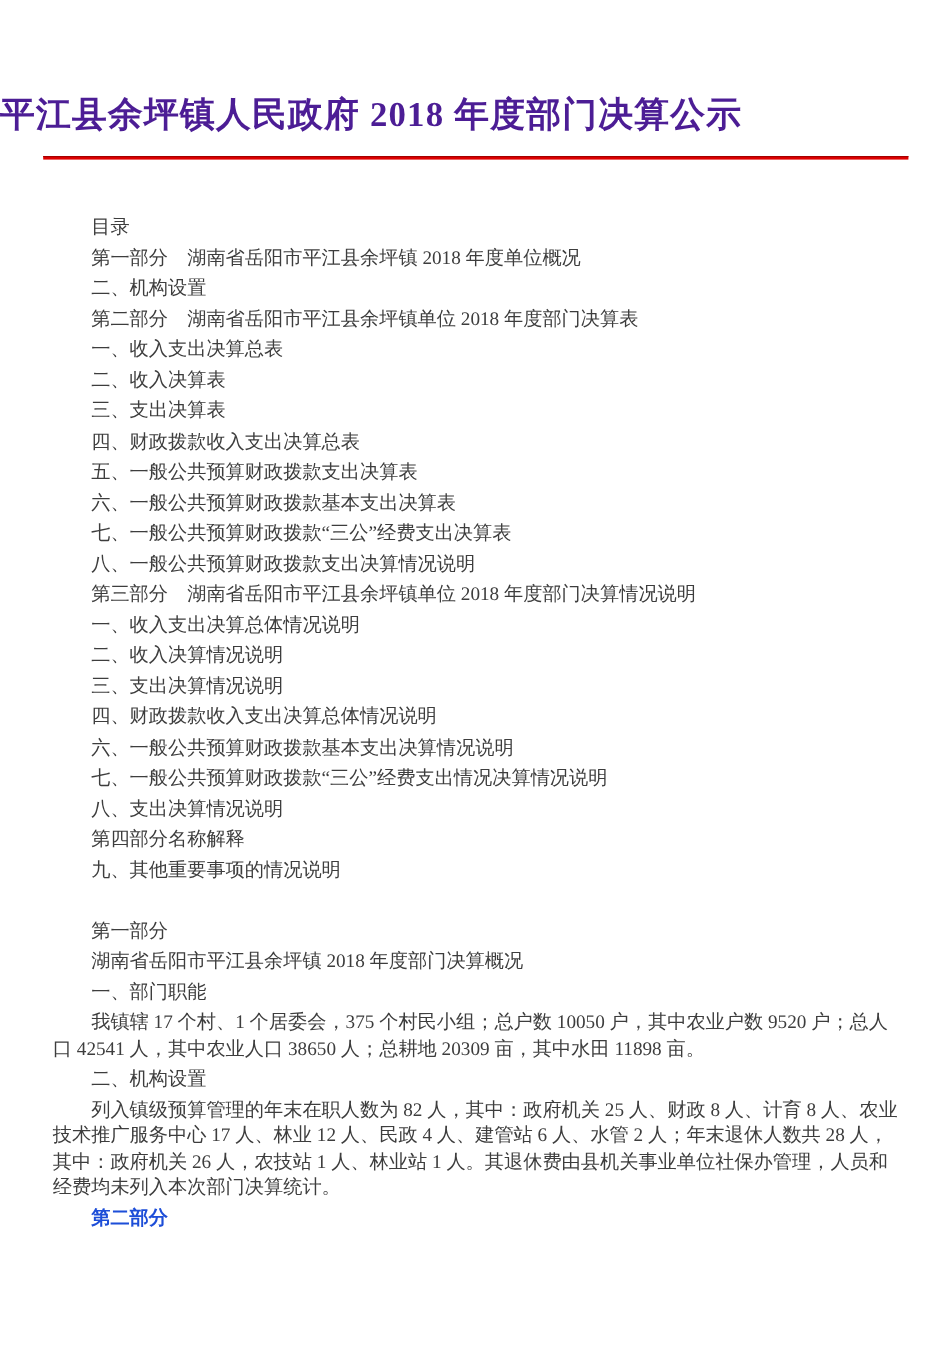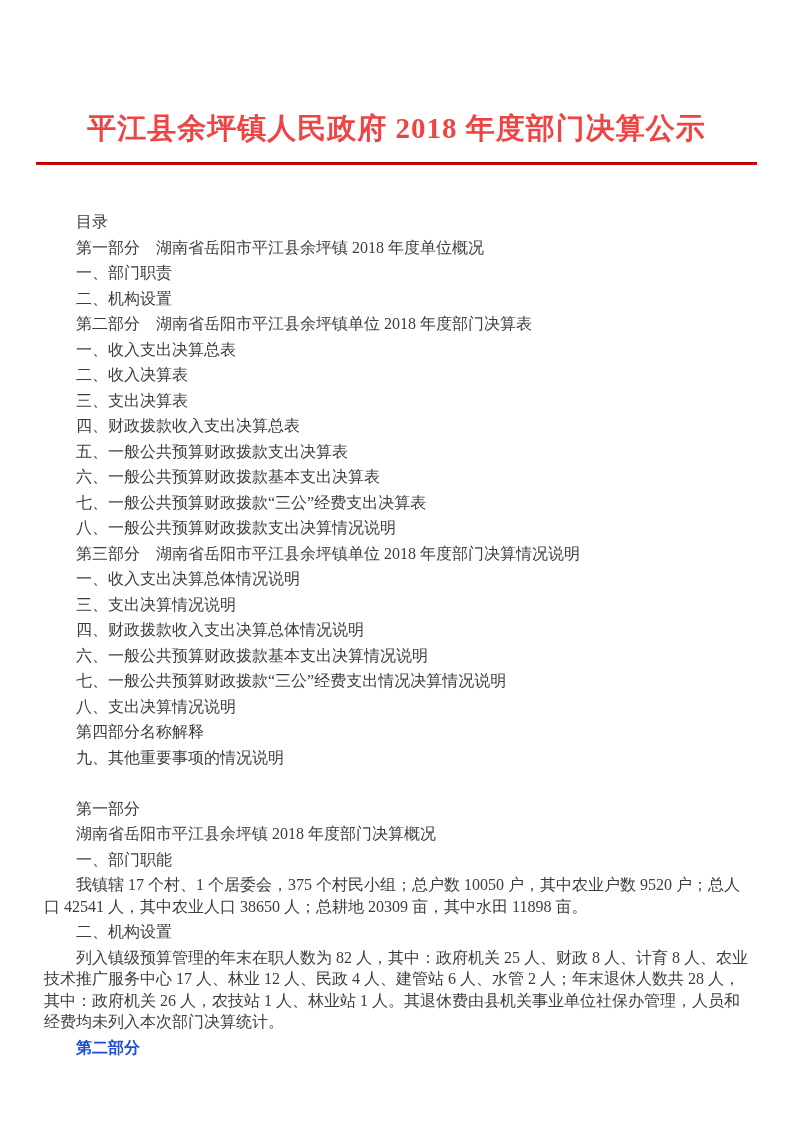--- a/index.html
+++ b/index.html
@@ -7,26 +7,26 @@
     position: relative;
     width: 793px;
     height: 1122px;
     background: #ffffff;
     box-sizing: border-box;
     overflow: hidden;
     font-family: "Liberation Serif", "DejaVu Serif", serif;
   }
   .doc-title {
     margin: 0;
-    padding-top: 108px;
-    text-align: center;
+    padding-top: 76px;
+    text-align: left;
     font-size: 29px;
     line-height: 40px;
     font-weight: bold;
-    color: #ef4444;
+    color: #4c1d95;
     letter-spacing: 1px;
   }
   .title-rule {
     margin: 14px 36px 0 36px;
     height: 3px;
     background: #e00000;
     border-top: 1px solid #a50000;
     box-sizing: border-box;
   }
   .content {
@@ -49,33 +49,33 @@
 <div class="page">
 
   <h1 class="doc-title">平江县余坪镇人民政府 2018 年度部门决算公示</h1>
 
   <div class="title-rule"></div>
 
   <div class="content">
 
     <p class="line">目录</p>
     <p class="line">第一部分　湖南省岳阳市平江县余坪镇 2018 年度单位概况</p>
-    <p class="line">一、部门职责</p>
     <p class="line">二、机构设置</p>
     <p class="line">第二部分　湖南省岳阳市平江县余坪镇单位 2018 年度部门决算表</p>
     <p class="line">一、收入支出决算总表</p>
     <p class="line">二、收入决算表</p>
     <p class="line">三、支出决算表</p>
     <p class="line">四、财政拨款收入支出决算总表</p>
     <p class="line">五、一般公共预算财政拨款支出决算表</p>
     <p class="line">六、一般公共预算财政拨款基本支出决算表</p>
     <p class="line">七、一般公共预算财政拨款“三公”经费支出决算表</p>
     <p class="line">八、一般公共预算财政拨款支出决算情况说明</p>
     <p class="line">第三部分　湖南省岳阳市平江县余坪镇单位 2018 年度部门决算情况说明</p>
     <p class="line">一、收入支出决算总体情况说明</p>
+    <p class="line">二、收入决算情况说明</p>
     <p class="line">三、支出决算情况说明</p>
     <p class="line">四、财政拨款收入支出决算总体情况说明</p>
     <p class="line">六、一般公共预算财政拨款基本支出决算情况说明</p>
     <p class="line">七、一般公共预算财政拨款“三公”经费支出情况决算情况说明</p>
     <p class="line">八、支出决算情况说明</p>
     <p class="line">第四部分名称解释</p>
     <p class="line">九、其他重要事项的情况说明</p>
 
     <div class="spacer-line"></div>
 

